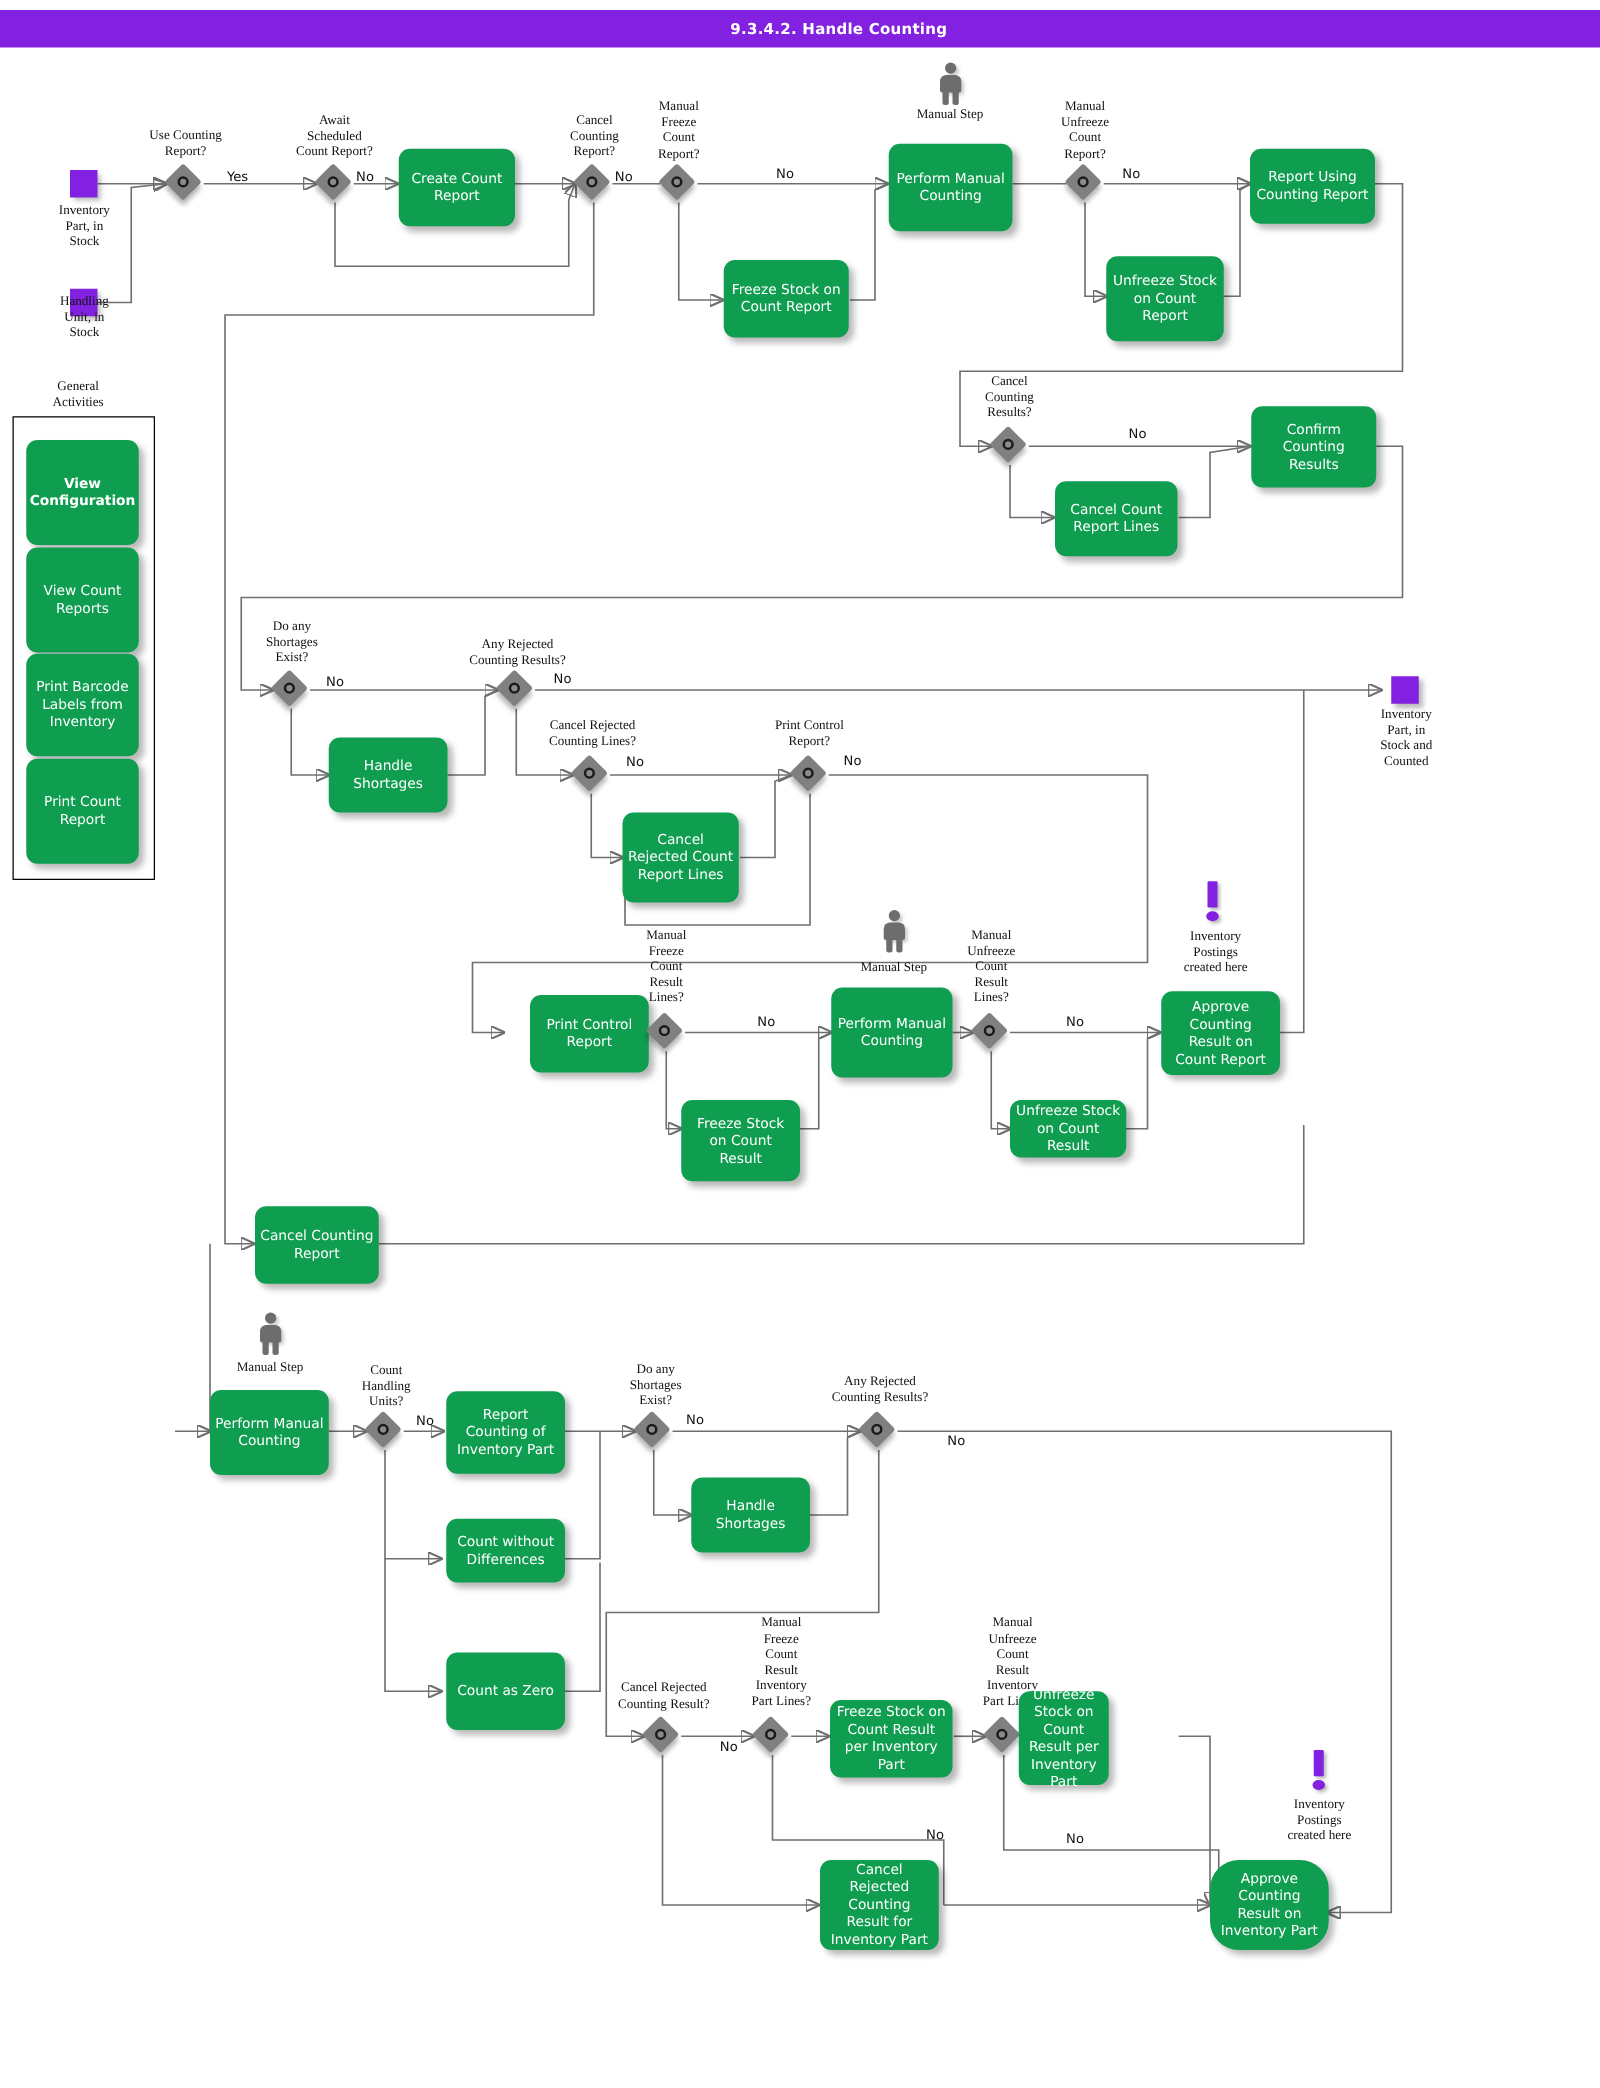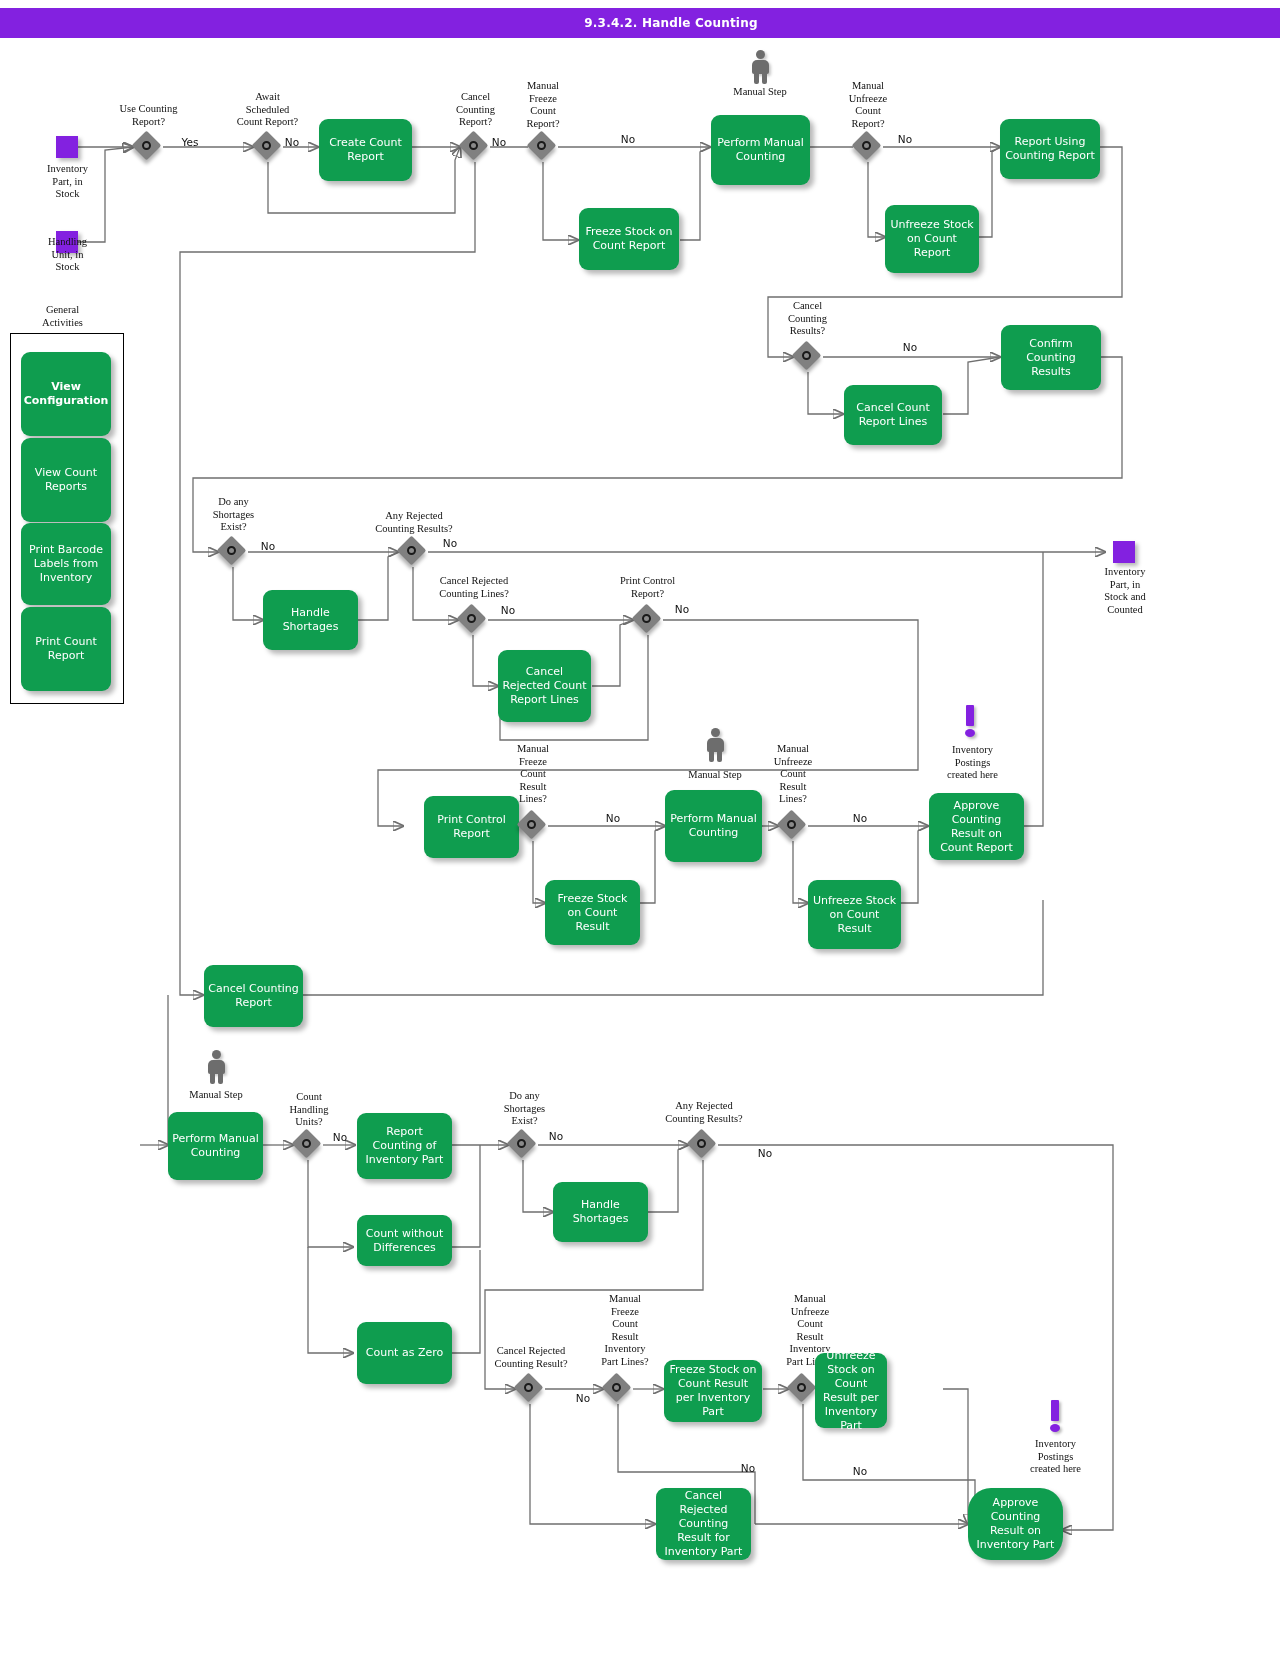--- a/index.html
+++ b/index.html
@@ -354,21 +354,21 @@
 Unfreeze
 Count
 Result
 Lines?</div>
   <div class="gw" style="left:778px;top:811px;">
       <div class="dia"></div>
       <div class="ring"></div>
     </div>
   <div class="flow-lbl" style="left:840px;top:812px;width:40px;">No</div>
 
-  <div class="act" style="left:808px;top:880px;width:93px;height:69px;">Unfreeze Stock
+  <div class="act" style="left:808px;top:880px;width:93px;height:46px;">Unfreeze Stock
 on Count Result</div>
 
   <div class="bang" style="left:963px;top:705px;">
     <div class="bar"></div>
       <div class="dot"></div>
   </div>
   <div class="lbl" style="left:925px;top:744px;width:95px;">Inventory
 Postings
 created here</div>
   <div class="act" style="left:929px;top:793px;width:95px;height:67px;">Approve

